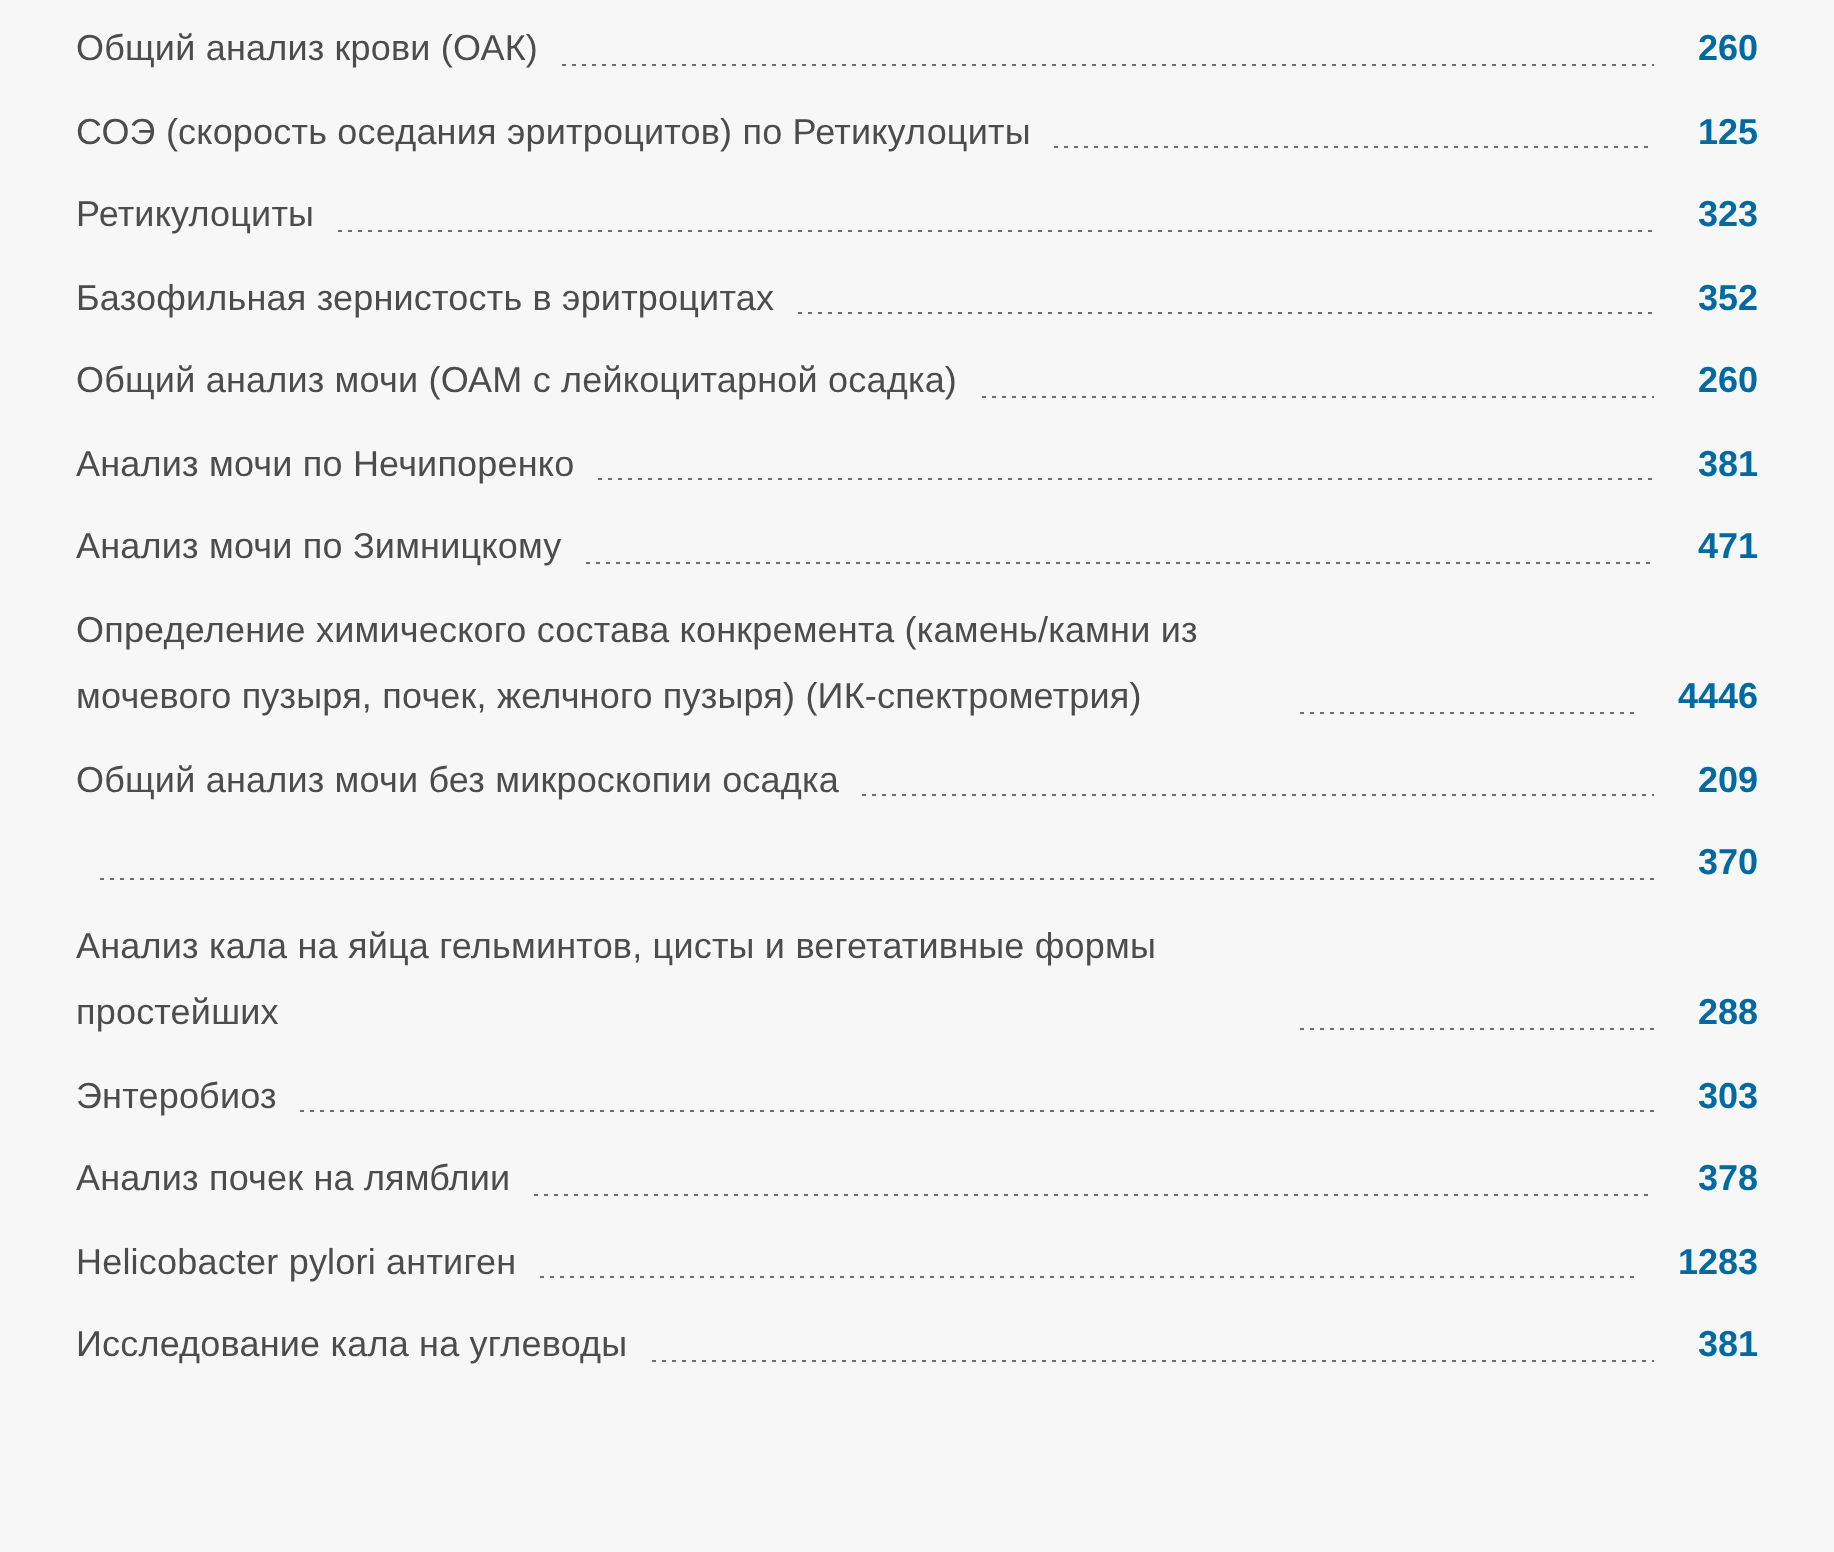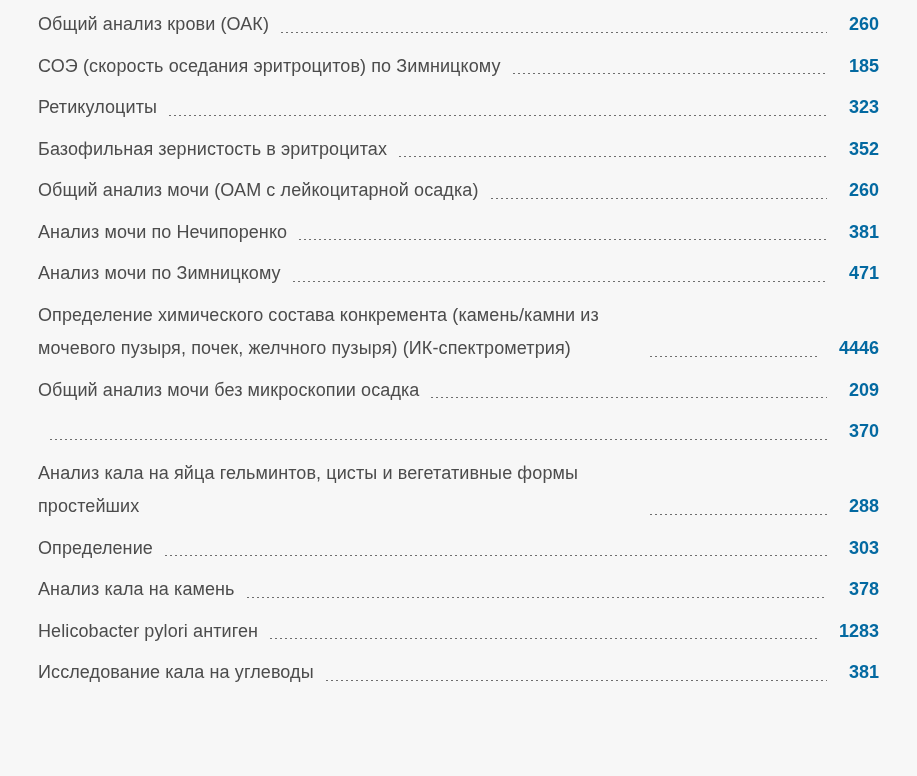--- a/index.html
+++ b/index.html
@@ -56,23 +56,23 @@
 
 <div class="page">
   <div class="price-list" id="price-list">
   <div class="row">
     <span class="name">Общий анализ крови (ОАК)</span>
     <span class="leader"></span>
     <span class="price">260</span>
   </div>
 
   <div class="row">
-    <span class="name">СОЭ (скорость оседания эритроцитов) по Зимницкому</span>
+    <span class="name">СОЭ (скорость оседания эритроцитов) по Ретикулоциты</span>
     <span class="leader"></span>
-    <span class="price">185</span>
+    <span class="price">125</span>
   </div>
 
 
   <div class="row">
     <span class="name">Ретикулоциты</span>
     <span class="leader"></span>
     <span class="price">323</span>
   </div>
 
   <div class="row">
@@ -117,27 +117,27 @@
   </div>
 
 
   <div class="row">
     <span class="name">Анализ кала на яйца гельминтов, цисты и вегетативные формы простейших</span>
     <span class="leader"></span>
     <span class="price">288</span>
   </div>
 
   <div class="row">
-    <span class="name">Определение</span>
+    <span class="name">Энтеробиоз</span>
     <span class="leader"></span>
     <span class="price">303</span>
   </div>
 
   <div class="row">
-    <span class="name">Анализ кала на камень</span>
+    <span class="name">Анализ почек на лямблии</span>
     <span class="leader"></span>
     <span class="price">378</span>
   </div>
 
   <div class="row">
     <span class="name">Helicobacter pylori антиген</span>
     <span class="leader"></span>
     <span class="price">1283</span>
   </div>
 

